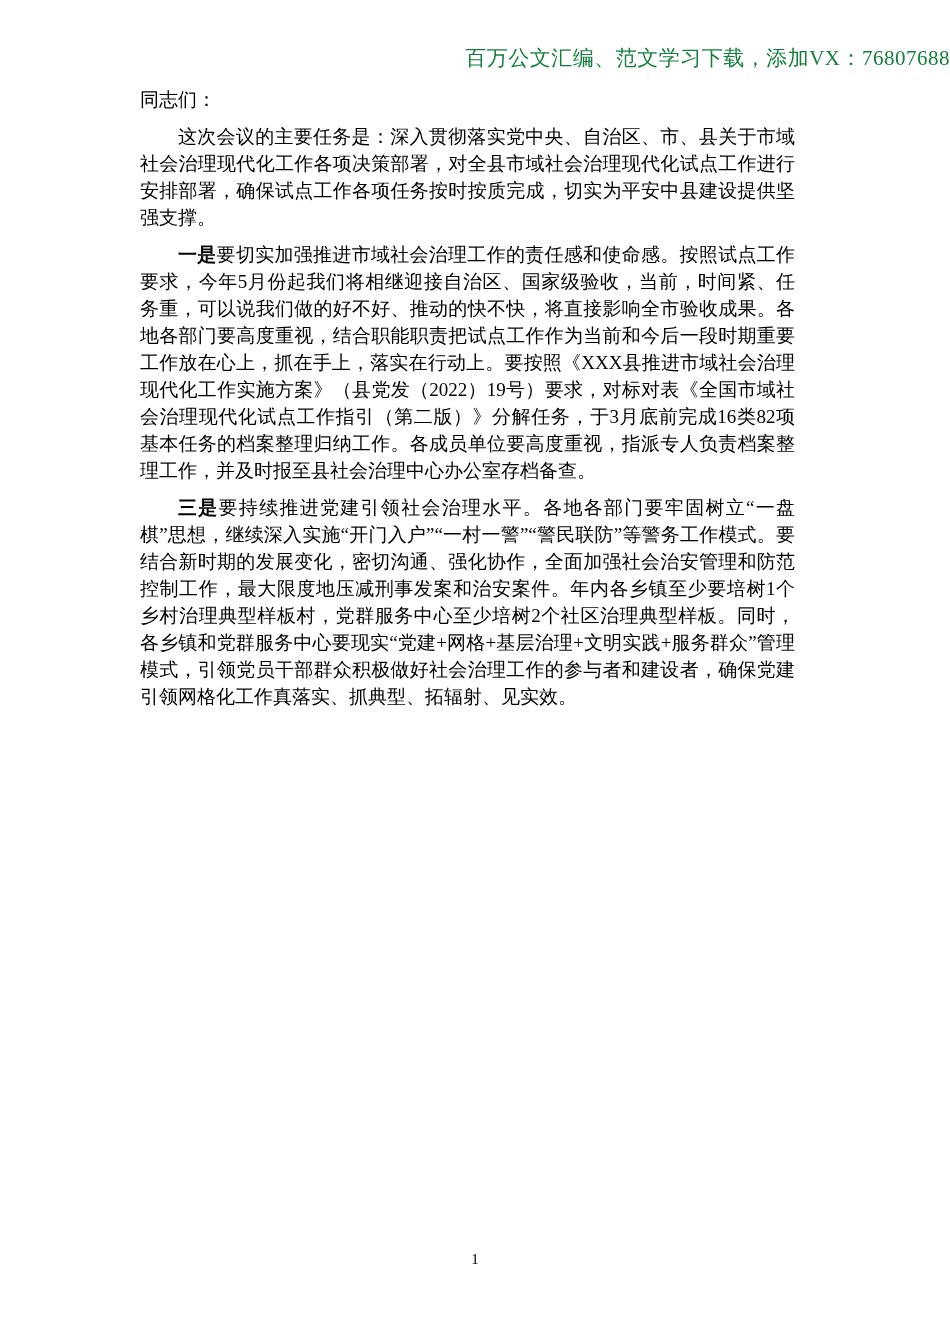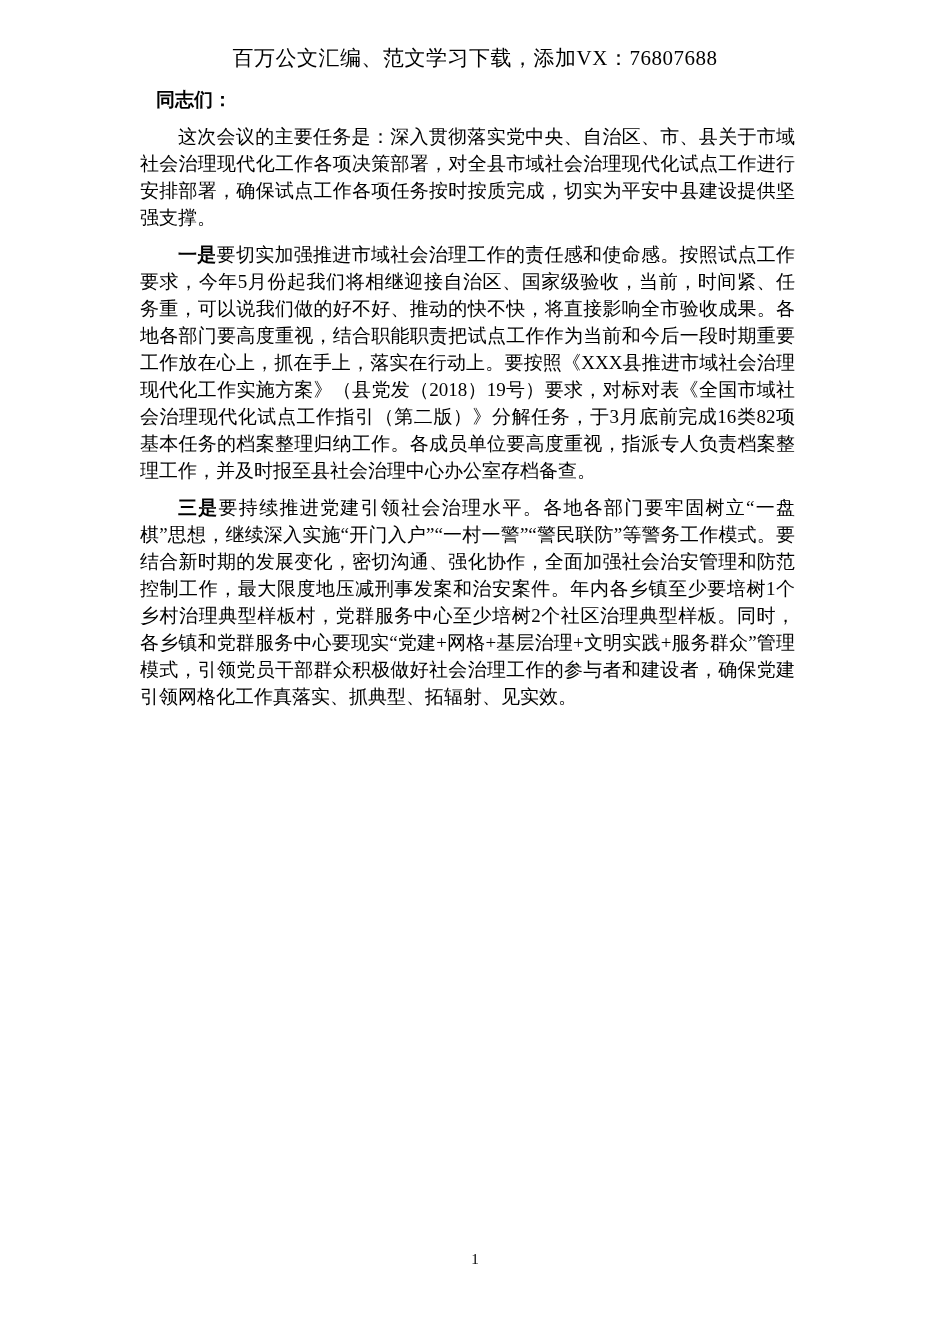--- a/index.html
+++ b/index.html
@@ -20,38 +20,38 @@
     height: 1344px;
     position: relative;
     background: #ffffff;
     box-sizing: border-box;
   }
   .promo {
     position: absolute;
     top: 44px;
     left: 0;
     width: 100%;
-    text-align: center;
-    color: #000000;
+    text-align: right;
+    color: #15803d;
     font-size: 21px;
     letter-spacing: 0.5px;
     font-weight: 400;
   }
   .content {
     position: absolute;
     top: 86px;
     left: 140px;
     width: 672px;
     font-size: 19px;
     line-height: 27px;
     text-align: justify;
   }
   .salutation {
-    margin: 0 0 10px 16px;
-    font-weight: 700;
+    margin: 0 0 10px 0;
+    font-weight: 400;
   }
   .para {
     margin: 10px 17px 0 0;
     text-indent: 2em;
   }
   .lead {
     font-weight: 700;
   }
   .page-number {
     position: absolute;
@@ -71,21 +71,21 @@
   <div class="promo">百万公文汇编、范文学习下载，添加VX：76807688</div>
 
   <div class="content">
 
     <p class="salutation">同志们：</p>
 
     <p class="para"><strong class="lead"></strong><span>这次会议的主要任务是：深入贯彻落实党中央、自治区、市、县关于市域社会治理现代化工作各项决策部署，对全县市域社会治理现代化试点工作进行安排部署，确保试点工作各项任务按时按质完成，切实为平安中县建设提供坚强支撑。</span></p>
 
 
 
-    <p class="para"><strong class="lead">一是</strong><span>要切实加强推进市域社会治理工作的责任感和使命感。按照试点工作要求，今年5月份起我们将相继迎接自治区、国家级验收，当前，时间紧、任务重，可以说我们做的好不好、推动的快不快，将直接影响全市验收成果。各地各部门要高度重视，结合职能职责把试点工作作为当前和今后一段时期重要工作放在心上，抓在手上，落实在行动上。要按照《XXX县推进市域社会治理现代化工作实施方案》（县党发（2018）19号）要求，对标对表《全国市域社会治理现代化试点工作指引（第二版）》分解任务，于3月底前完成16类82项基本任务的档案整理归纳工作。各成员单位要高度重视，指派专人负责档案整理工作，并及时报至县社会治理中心办公室存档备查。</span></p>
+    <p class="para"><strong class="lead">一是</strong><span>要切实加强推进市域社会治理工作的责任感和使命感。按照试点工作要求，今年5月份起我们将相继迎接自治区、国家级验收，当前，时间紧、任务重，可以说我们做的好不好、推动的快不快，将直接影响全市验收成果。各地各部门要高度重视，结合职能职责把试点工作作为当前和今后一段时期重要工作放在心上，抓在手上，落实在行动上。要按照《XXX县推进市域社会治理现代化工作实施方案》（县党发（2022）19号）要求，对标对表《全国市域社会治理现代化试点工作指引（第二版）》分解任务，于3月底前完成16类82项基本任务的档案整理归纳工作。各成员单位要高度重视，指派专人负责档案整理工作，并及时报至县社会治理中心办公室存档备查。</span></p>
 
 
     <p class="para"><strong class="lead">三是</strong><span>要持续推进党建引领社会治理水平。各地各部门要牢固树立“一盘棋”思想，继续深入实施“开门入户”“一村一警”“警民联防”等警务工作模式。要结合新时期的发展变化，密切沟通、强化协作，全面加强社会治安管理和防范控制工作，最大限度地压减刑事发案和治安案件。年内各乡镇至少要培树1个乡村治理典型样板村，党群服务中心至少培树2个社区治理典型样板。同时，各乡镇和党群服务中心要现实“党建+网格+基层治理+文明实践+服务群众”管理模式，引领党员干部群众积极做好社会治理工作的参与者和建设者，确保党建引领网格化工作真落实、抓典型、拓辐射、见实效。</span></p>
 
 
   </div>
 
   <div class="page-number">1</div>
 
 </div>

